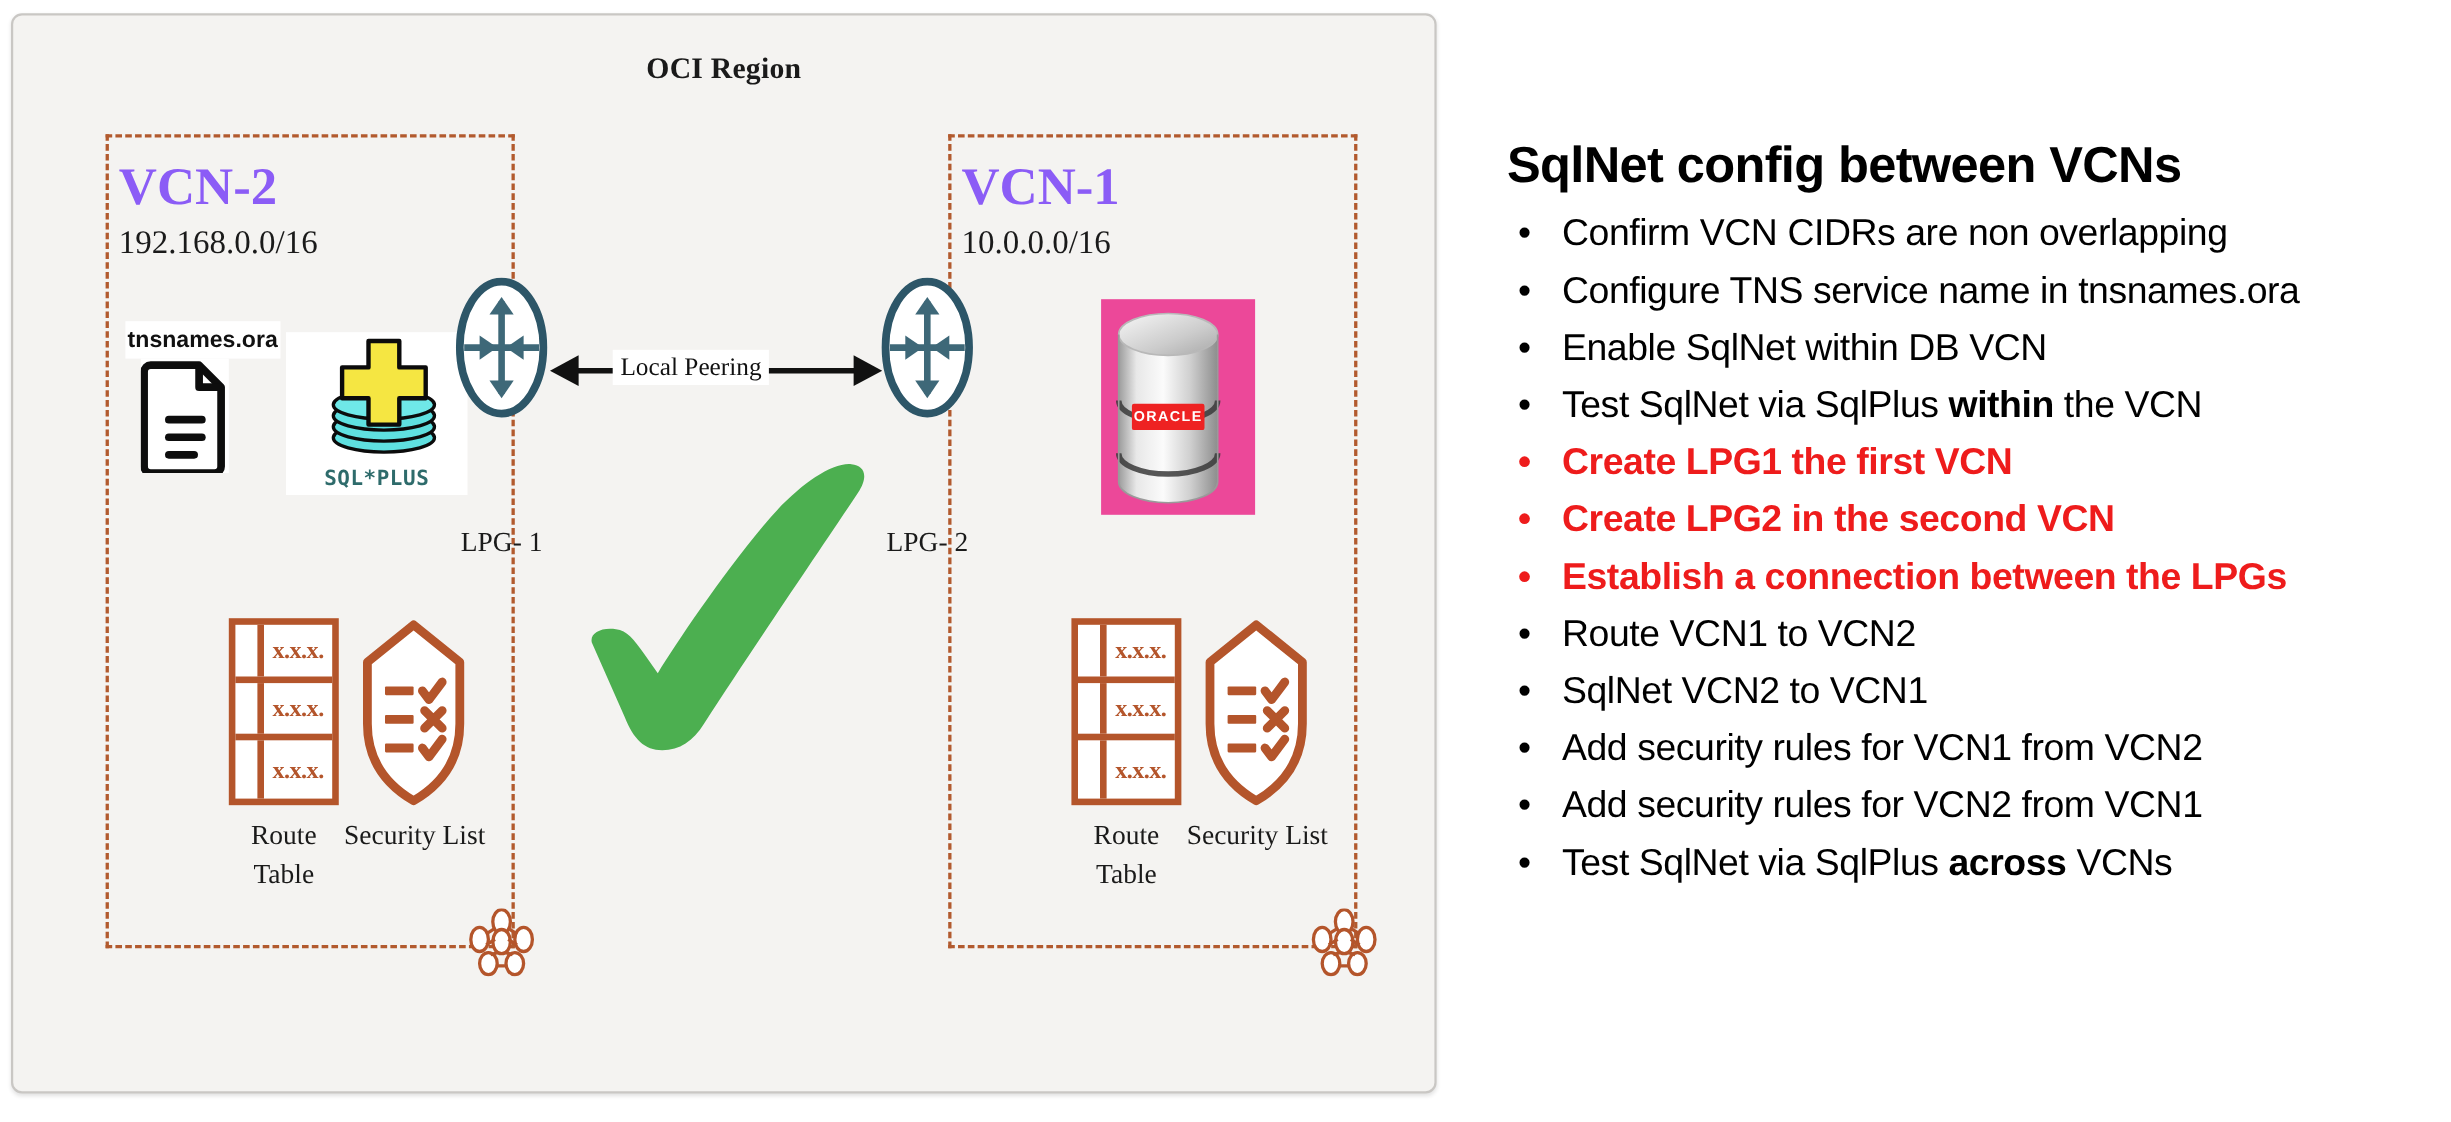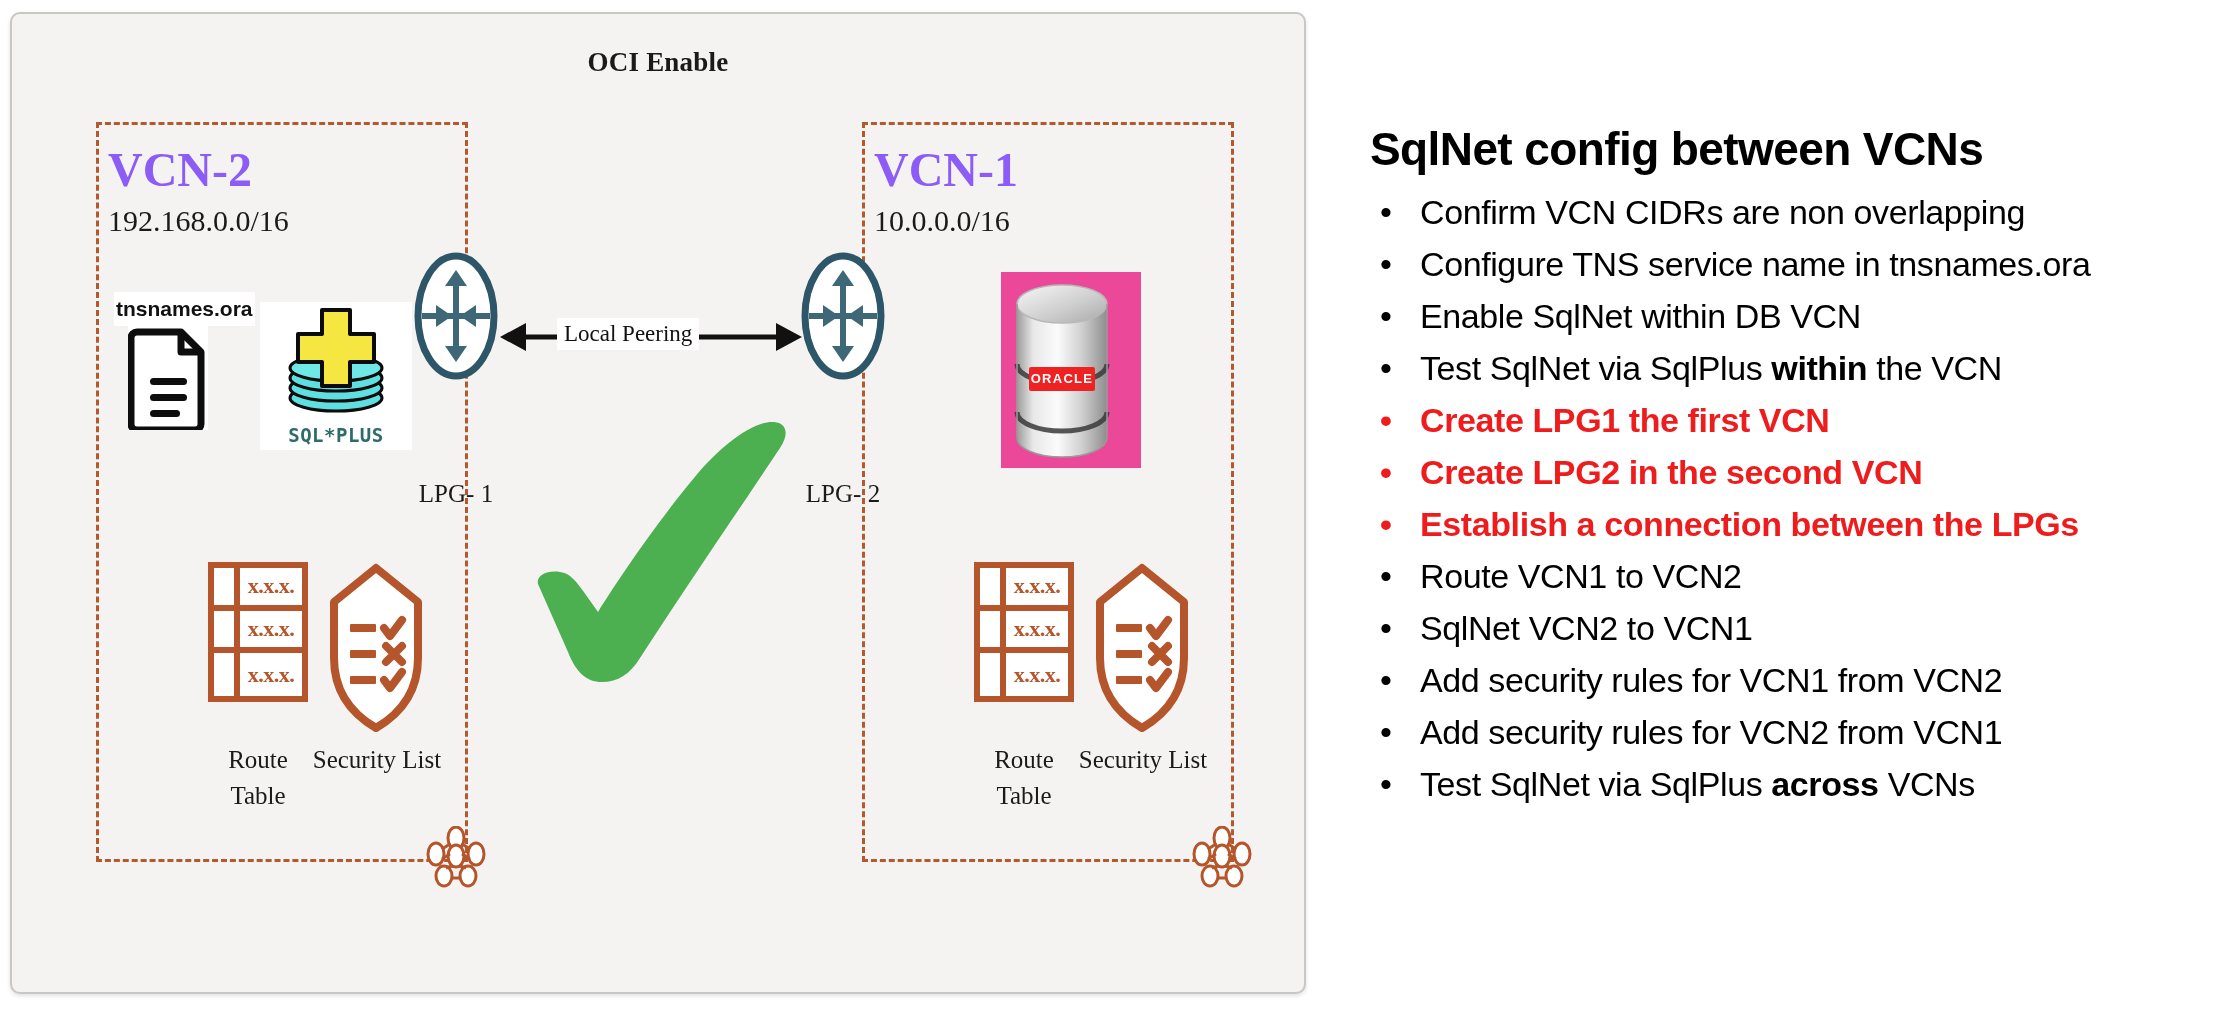--- a/index.html
+++ b/index.html
@@ -114,20 +114,21 @@
 
   
   #sqlplus-icon {
     position: absolute;
     left: 248px;
     top: 288px;
     width: 152px;
     height: 148px;
     background: #ffffff;
     text-align: center;
+    padding-left: 13px;
   }
   #sqlplus-label {
     position: absolute;
     bottom: 4px;
     left: 0;
     width: 100%;
     font-family: "DejaVu Sans Mono", monospace;
     font-size: 19px;
     font-weight: bold;
     color: #2e6b6b;
@@ -211,21 +212,21 @@
 
   
   .rt-group { position: absolute; }
   #rt-group-left  { left: 196px;  top: 548px; }
   #rt-group-right { left: 962px;  top: 548px; }
 
   .route-table-icon {
     position: absolute;
     left: 0; top: 0;
     width: 100px;
-    height: 140px;
+    height: 170px;
     background: #ffffff;
     border: 6px solid #b4552b;
     box-sizing: border-box;
   }
   .rt-row {
     position: relative;
     height: 33.33%;
     border-bottom: 6px solid #b4552b;
     box-sizing: border-box;
     display: flex;
@@ -322,21 +323,21 @@
   #bullet-list li.red .bullet-dot { color: #ee1c1c; }
   .em-bold { font-weight: bold; }
 </style>
 </head>
 <body>
 
 <div id="diagram-panel">
 
   <div class="oci-region">
 
-    <div class="region-title">OCI Enable</div>
+    <div class="region-title">OCI Region</div>
 
     <div class="vcn-box" id="vcn2-box"></div>
 
     <div class="vcn-box" id="vcn1-box"></div>
 
     <div class="vcn-title" id="vcn2-title">VCN-2</div>
     <div class="vcn-cidr" id="vcn2-cidr">192.168.0.0/16</div>
 
     <div class="vcn-title" id="vcn1-title">VCN-1</div>
     <div class="vcn-cidr" id="vcn1-cidr">10.0.0.0/16</div>

